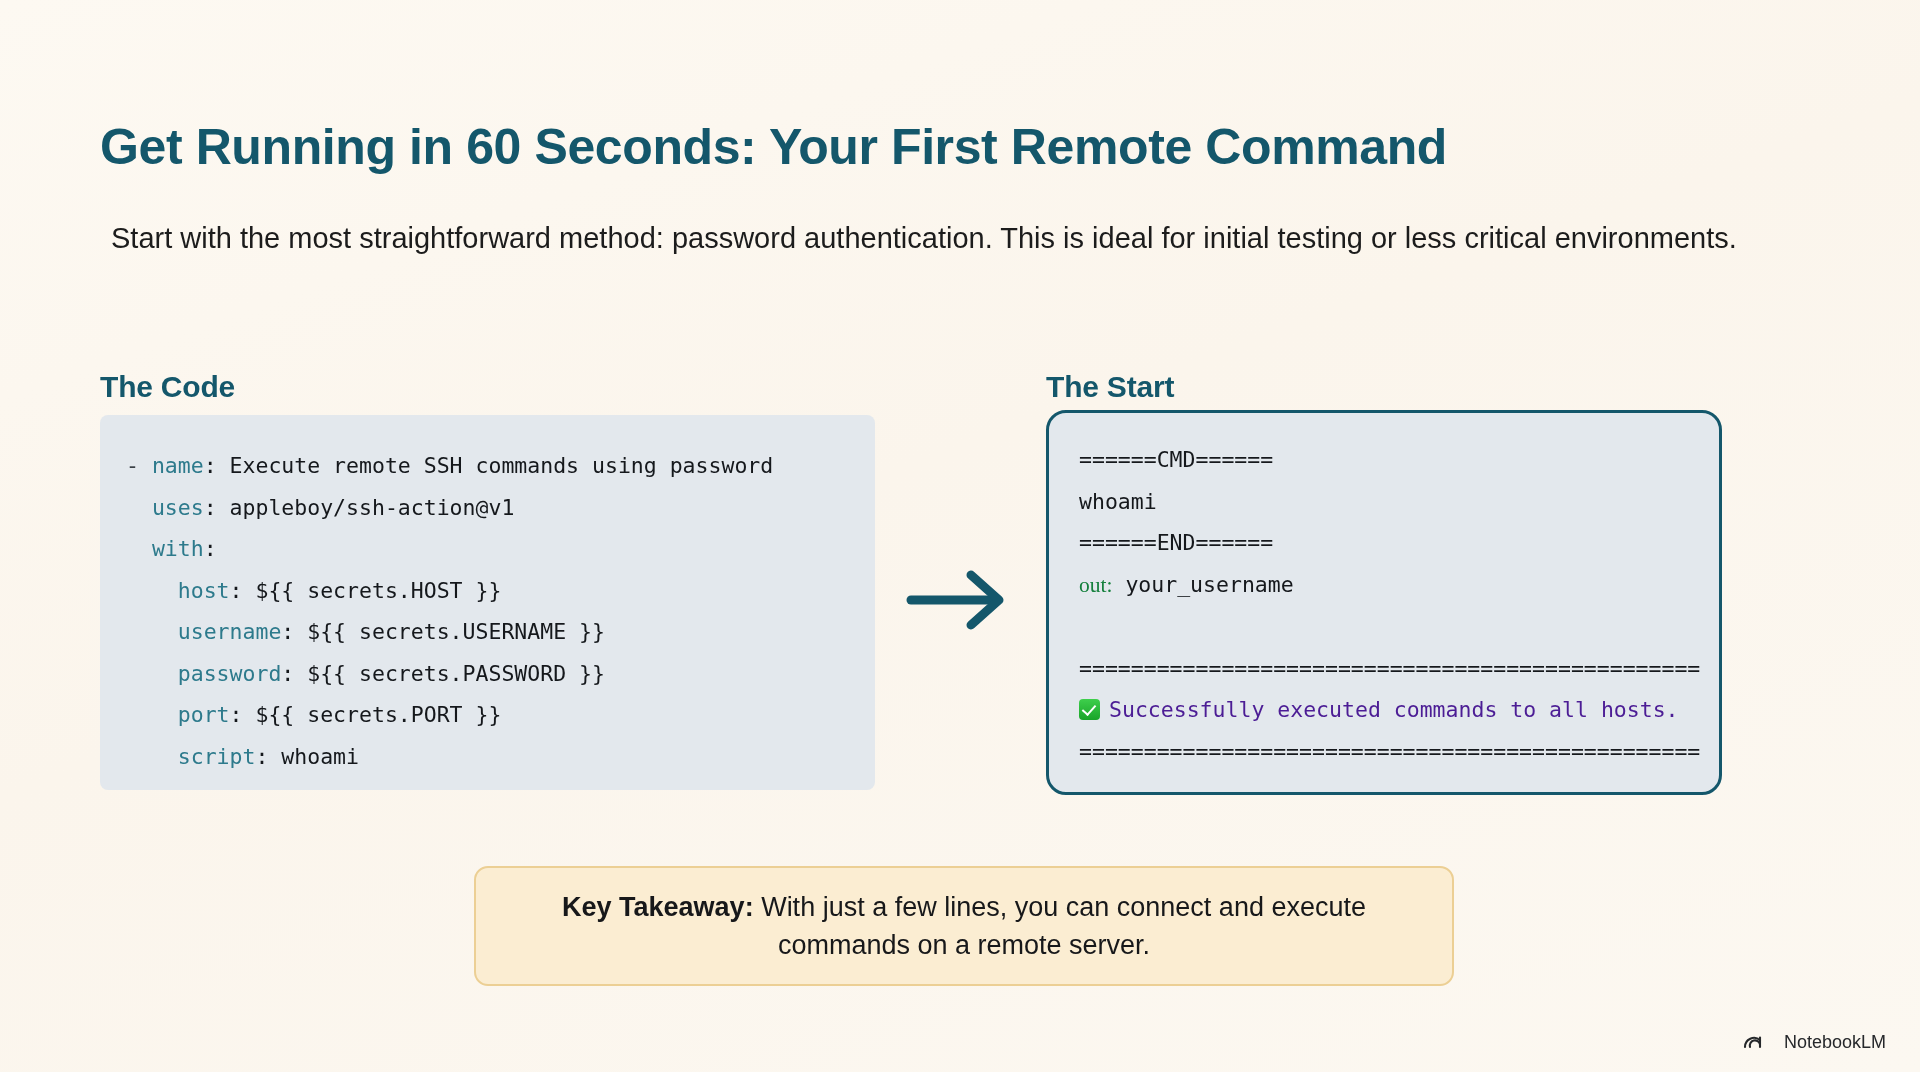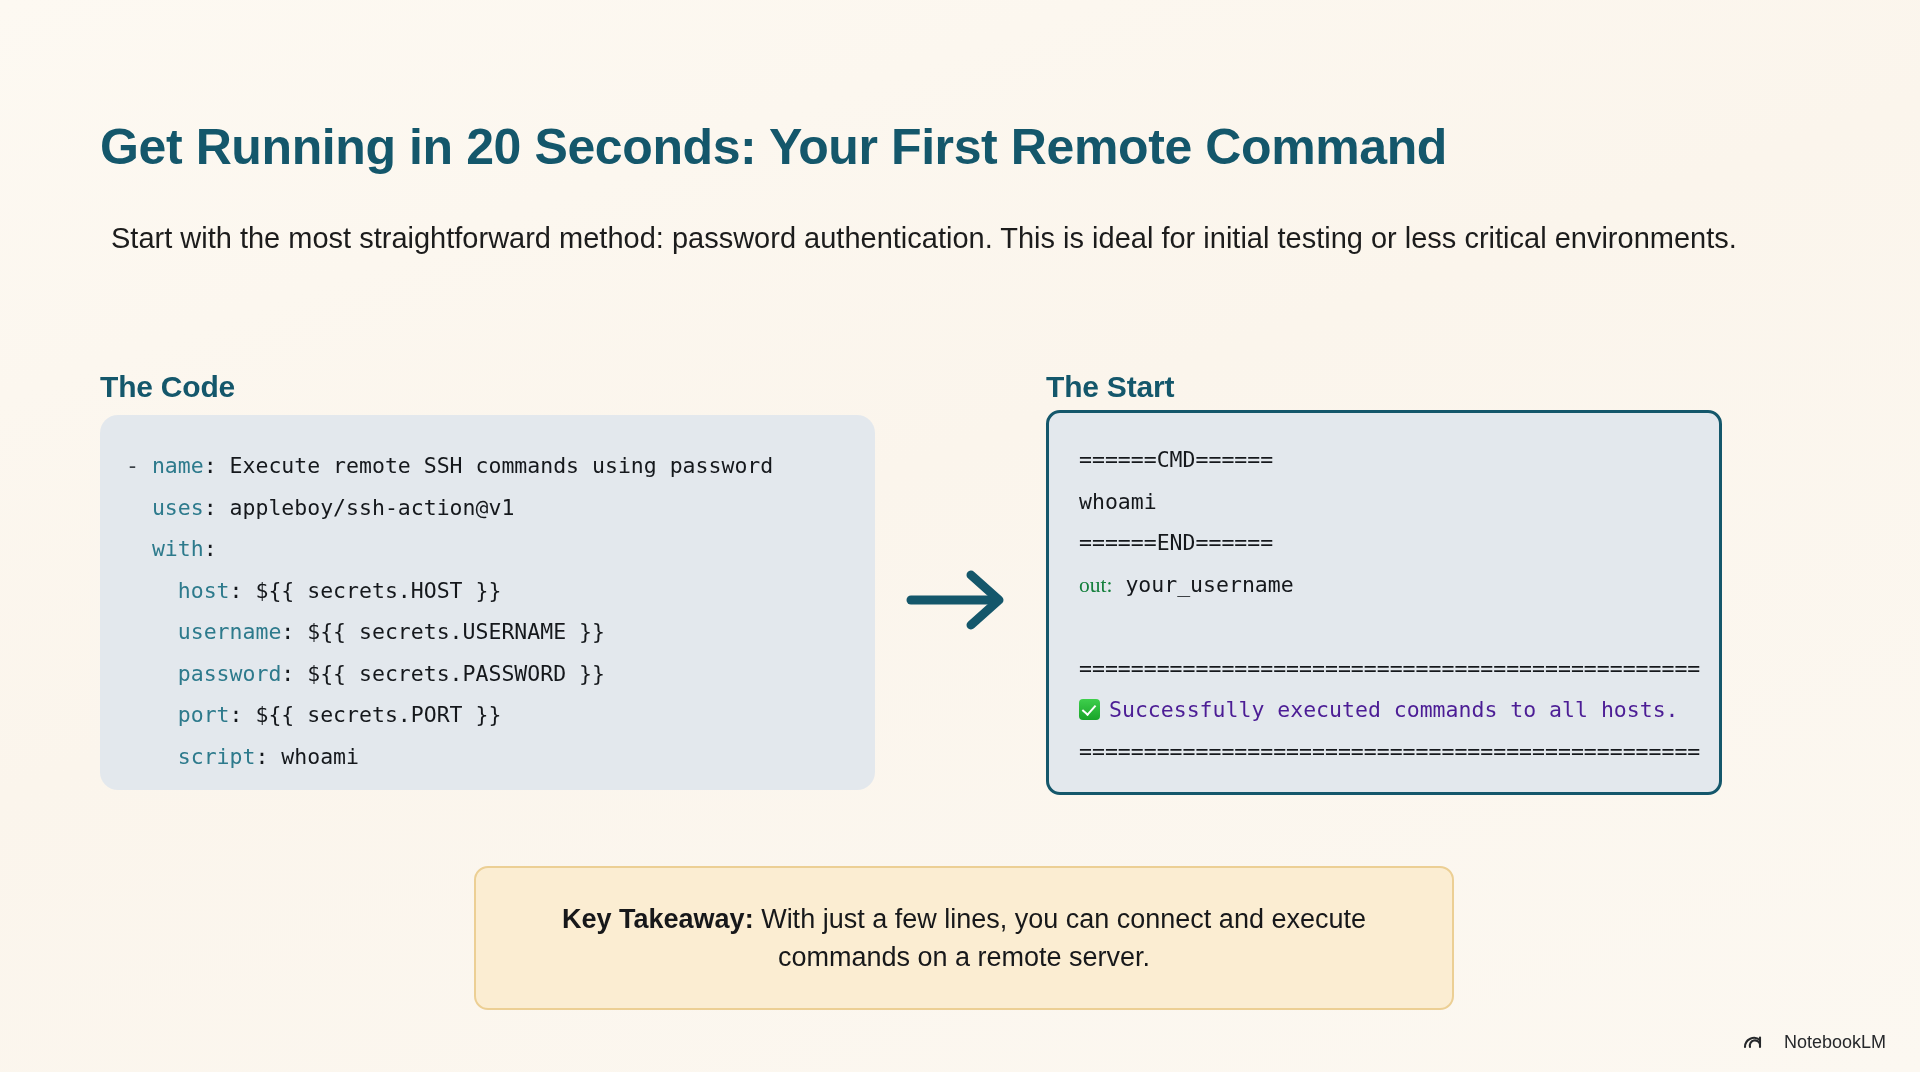--- a/index.html
+++ b/index.html
@@ -59,21 +59,21 @@
   .section-head.result { left: 1046px; top: 345px; }
 
   
   .code-panel {
     position: absolute;
     left: 100px;
     top: 415px;
     width: 775px;
     height: 375px;
     background: #e3e8ed;
-    border-radius: 18px;
+    border-radius: 8px;
     box-sizing: border-box;
     padding: 30px 0 30px 26px;
   }
   .code-lines {
     font-family: "DejaVu Sans Mono", "Liberation Mono", monospace;
     font-size: 21.5px;
     line-height: 41.5px;
     color: #15181c;
     white-space: pre;
   }
@@ -92,21 +92,21 @@
 
   
   .result-panel {
     position: absolute;
     left: 1046px;
     top: 410px;
     width: 676px;
     height: 385px;
     background: #e3e8ed;
     border: 3px solid #14576b;
-    border-radius: 14px;
+    border-radius: 20px;
     box-sizing: border-box;
     padding: 26px 0 26px 30px;
   }
   .result-lines {
     font-family: "DejaVu Sans Mono", "Liberation Mono", monospace;
     font-size: 21.5px;
     line-height: 41.5px;
     color: #15181c;
     white-space: pre;
   }
@@ -134,21 +134,21 @@
     border-width: 0 2.6px 2.6px 0;
     transform: rotate(42deg);
   }
 
   
   .takeaway {
     position: absolute;
     left: 474px;
     top: 866px;
     width: 980px;
-    height: 144px;
+    height: 120px;
     background: #fbedd2;
     border: 2px solid #eccf94;
     border-radius: 14px;
     box-sizing: border-box;
     display: flex;
     align-items: center;
     justify-content: center;
     text-align: center;
     padding: 0 34px;
   }
@@ -170,21 +170,21 @@
     color: #26282b;
     font-size: 18px;
     font-weight: 500;
   }
 </style>
 </head>
 <body>
 
 <div class="slide">
 
-  <h1 class="title">Get Running in 20 Seconds: Your First Remote Command</h1>
+  <h1 class="title">Get Running in 60 Seconds: Your First Remote Command</h1>
 
   <p class="subtitle">Start with the most straightforward method: password authentication. This is ideal for initial testing or less critical environments.</p>
 
   <h2 class="section-head code">The Code</h2>
 
   <div class="code-panel">
     <div class="code-lines"><div><span></span><span class="tok-dash">- </span><span class="tok-key">name</span><span class="tok-val">: </span><span class="tok-val">Execute remote SSH commands using password</span></div><div><span>  </span><span class="tok-key">uses</span><span class="tok-val">: </span><span class="tok-val">appleboy/ssh-action@v1</span></div><div><span>  </span><span class="tok-key">with</span><span class="tok-val">:</span></div><div><span>    </span><span class="tok-key">host</span><span class="tok-val">: </span><span class="tok-val">${{ secrets.HOST }}</span></div><div><span>    </span><span class="tok-key">username</span><span class="tok-val">: </span><span class="tok-val">${{ secrets.USERNAME }}</span></div><div><span>    </span><span class="tok-key">password</span><span class="tok-val">: </span><span class="tok-val">${{ secrets.PASSWORD }}</span></div><div><span>    </span><span class="tok-key">port</span><span class="tok-val">: </span><span class="tok-val">${{ secrets.PORT }}</span></div><div><span>    </span><span class="tok-key">script</span><span class="tok-val">: </span><span class="tok-val">whoami</span></div></div>
   </div>
 
   <div class="arrow-wrap">

